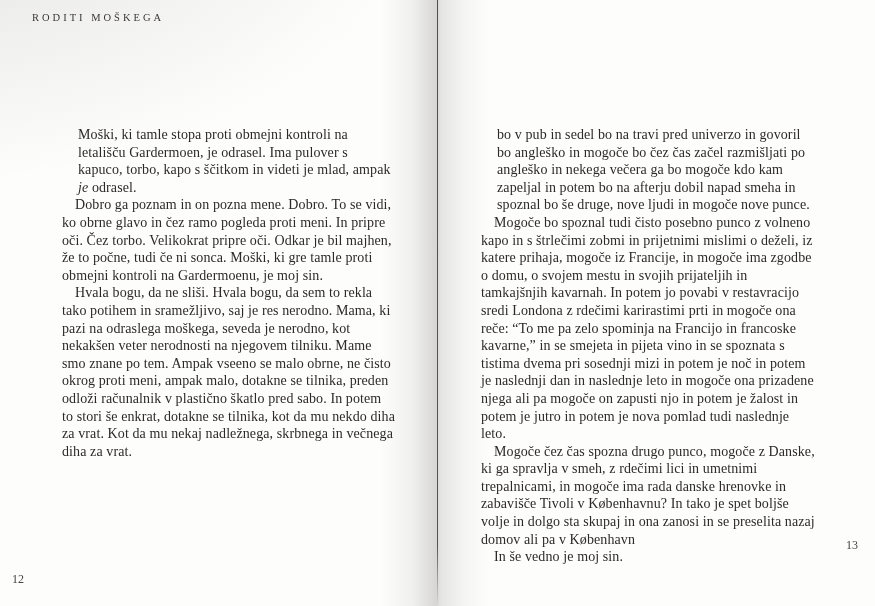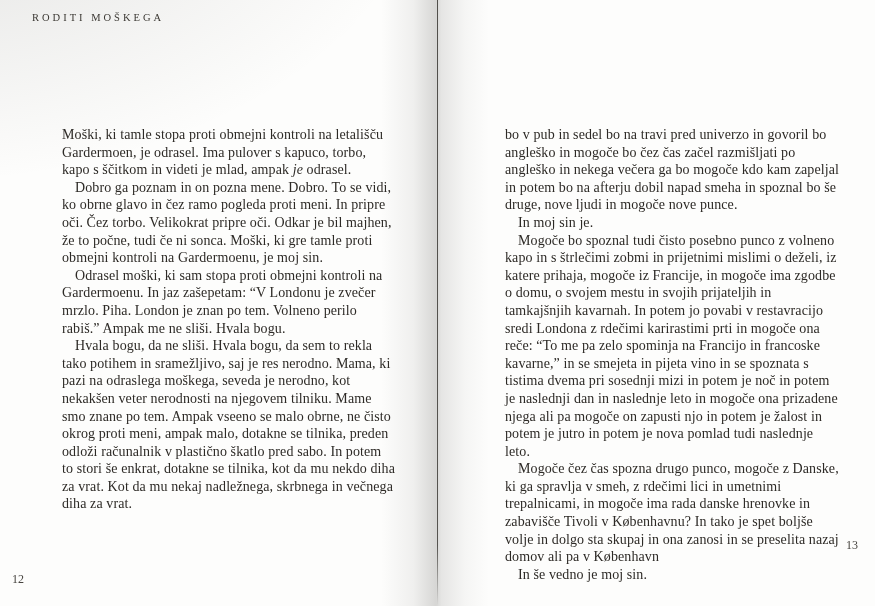--- a/index.html
+++ b/index.html
@@ -65,29 +65,30 @@
     font-size: 14px;
     line-height: 17.6px;
     letter-spacing: 0.1px;
     text-align: left;
   }
   .page-text.left {
     left: 62px;
     width: 334px;
   }
   .page-text.right {
-    left: 505px;
+    left: 481px;
     width: 336px;
   }
   .page-text p {
     margin: 0;
     text-indent: 13px;
   }
   .page-text p.no-indent {
     text-indent: 0;
+    margin-left: 16px;
   }
   .page-number {
     position: absolute;
     font-size: 12px;
     color: #46433f;
   }
   .page-number.left  { left: 12px;  top: 572px; }
   .page-number.right { left: 846px; top: 538px; }
   em { font-style: italic; }
 </style>
@@ -98,27 +99,25 @@
 
   <div class="shade-topleft"></div>
   <div class="spine-shadow"></div>
   <div class="spine-line"></div>
 
   <div class="running-header">RODITI MOŠKEGA</div>
 
   <div class="page-text left">
     <p class="no-indent"><span>Moški, ki tamle stopa proti obmejni kontroli na letališču Gardermoen, je odrasel. Ima pulover s kapuco, torbo, kapo s ščitkom in videti je mlad, ampak </span><em>je</em><span> odrasel.</span></p>
     <p>Dobro ga poznam in on pozna mene. Dobro. To se vidi, ko obrne glavo in čez ramo pogleda proti meni. In pripre oči. Čez torbo. Velikokrat pripre oči. Odkar je bil majhen, že to počne, tudi če ni sonca. Moški, ki gre tamle proti obmejni kontroli na Gardermoenu, je moj sin.</p>
-    <p>Odrasel moški, ki sam stopa proti obmejni kontroli na Gardermoenu. In jaz zašepetam: “V Londonu je zvečer mrzlo. Piha. London je znan po tem. Volneno perilo rabiš.” Ampak me ne sliši. Hvala bogu.</p>
     <p>Hvala bogu, da ne sliši. Hvala bogu, da sem to rekla tako potihem in sramežljivo, saj je res nerodno. Mama, ki pazi na odraslega moškega, seveda je nerodno, kot nekakšen veter nerodnosti na njegovem tilniku. Mame smo znane po tem. Ampak vseeno se malo obrne, ne čisto okrog proti meni, ampak malo, dotakne se tilnika, preden odloži računalnik v plastično škatlo pred sabo. In potem to stori še enkrat, dotakne se tilnika, kot da mu nekdo diha za vrat. Kot da mu nekaj nadležnega, skrbnega in večnega diha za vrat.</p>
   </div>
 
   <div class="page-text right">
     <p class="no-indent">bo v pub in sedel bo na travi pred univerzo in govoril bo angleško in mogoče bo čez čas začel razmišljati po angleško in nekega večera ga bo mogoče kdo kam zapeljal in potem bo na afterju dobil napad smeha in spoznal bo še druge, nove ljudi in mogoče nove punce.</p>
-    <p>In moj sin je.</p>
     <p>Mogoče bo spoznal tudi čisto posebno punco z volneno kapo in s štrlečimi zobmi in prijetnimi mislimi o deželi, iz katere prihaja, mogoče iz Francije, in mogoče ima zgodbe o domu, o svojem mestu in svojih prijateljih in tamkajšnjih kavarnah. In potem jo povabi v restavracijo sredi Londona z rdečimi karirastimi prti in mogoče ona reče: “To me pa zelo spominja na Francijo in francoske kavarne,” in se smejeta in pijeta vino in se spoznata s tistima dvema pri sosednji mizi in potem je noč in potem je naslednji dan in naslednje leto in mogoče ona prizadene njega ali pa mogoče on zapusti njo in potem je žalost in potem je jutro in potem je nova pomlad tudi naslednje leto.</p>
     <p>Mogoče čez čas spozna drugo punco, mogoče z Danske, ki ga spravlja v smeh, z rdečimi lici in umetnimi trepalnicami, in mogoče ima rada danske hrenovke in zabavišče Tivoli v Københavnu? In tako je spet boljše volje in dolgo sta skupaj in ona zanosi in se preselita nazaj domov ali pa v København</p>
     <p>In še vedno je moj sin.</p>
   </div>
 
   <div class="page-number left">12</div>
   <div class="page-number right">13</div>
 
 </div>
 

